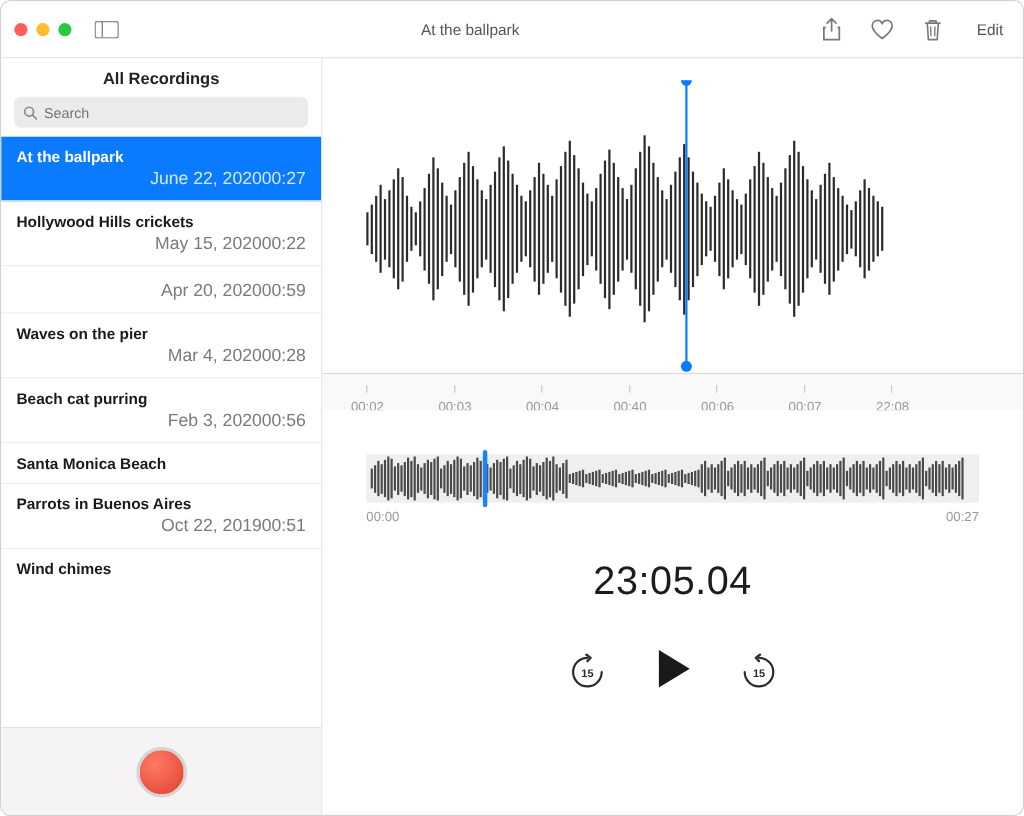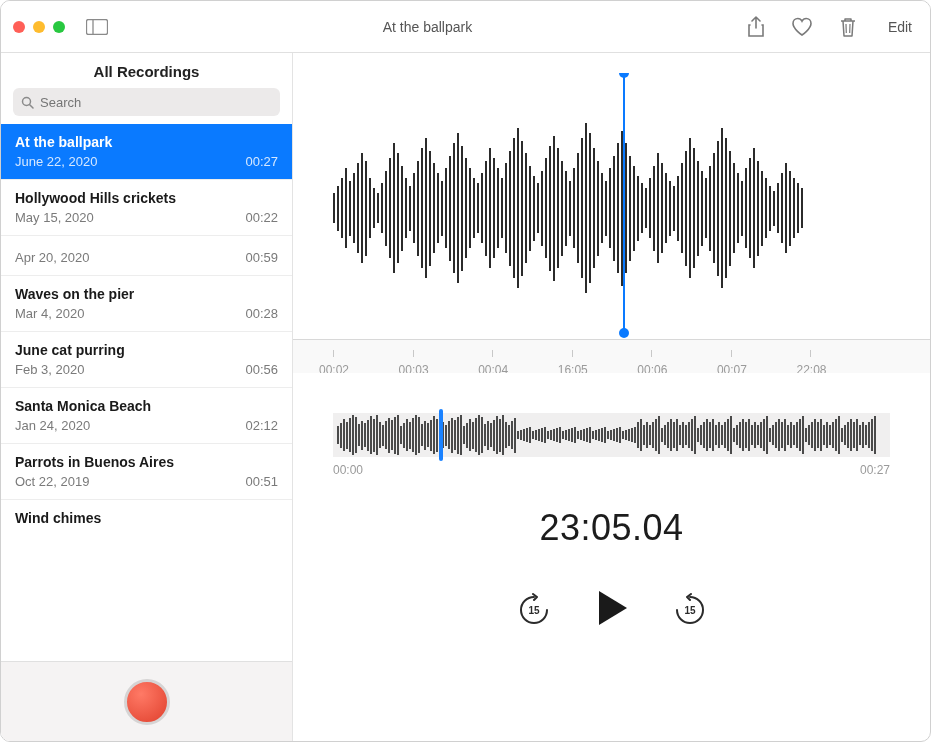--- a/index.html
+++ b/index.html
@@ -72,21 +72,21 @@
   }
   .list { flex: 1; overflow: hidden; }
   .item {
     padding: 10px 14px 10px;
     border-bottom: 1px solid #ededed;
     cursor: pointer;
   }
   .item.selected { background: #0a7aff; color: #fff; }
   .item-title { font-weight: 600; font-size: 14px; color: #1a1a1a; }
   .item.selected .item-title { color: #fff; }
-  .item-sub { display: flex; justify-content: space-between; margin-top: 4px; font-size: 13px; color: #7a7a7a; }
+  .item-sub { display: flex; justify-content: flex-end; margin-top: 4px; font-size: 16px; color: #7a7a7a; }
   .item.selected .item-sub { color: #d6e8ff; }
   .item.partial { padding-bottom: 0; border-bottom: none; }
   .sidebar-footer {
     height: 80px;
     border-top: 1px solid #e0e0e0;
     background: #f5f3f3;
     display:flex; align-items:center; justify-content:center;
   }
   .record-btn {
     width: 46px; height: 46px; border-radius: 50%;
@@ -210,32 +210,28 @@
             </div>
           </div>
           <div class="item">
             <div class="item-title">Waves on the pier</div>
             <div class="item-sub">
               <span>Mar 4, 2020</span>
               <span>00:28</span>
             </div>
           </div>
           <div class="item">
-            <div class="item-title">June cat purring</div>
+            <div class="item-title">Beach cat purring</div>
             <div class="item-sub">
               <span>Feb 3, 2020</span>
               <span>00:56</span>
             </div>
           </div>
           <div class="item">
             <div class="item-title">Santa Monica Beach</div>
-            <div class="item-sub">
-              <span>Jan 24, 2020</span>
-              <span>02:12</span>
-            </div>
           </div>
           <div class="item">
             <div class="item-title">Parrots in Buenos Aires</div>
             <div class="item-sub">
               <span>Oct 22, 2019</span>
               <span>00:51</span>
             </div>
           </div>
           <div class="item partial">
             <div class="item-title">Wind chimes</div>
@@ -376,21 +372,21 @@
             <div class="tick">
               <span class="tick-label">00:02</span>
             </div>
             <div class="tick">
               <span class="tick-label">00:03</span>
             </div>
             <div class="tick">
               <span class="tick-label">00:04</span>
             </div>
             <div class="tick">
-              <span class="tick-label">16:05</span>
+              <span class="tick-label">00:40</span>
             </div>
             <div class="tick">
               <span class="tick-label">00:06</span>
             </div>
             <div class="tick">
               <span class="tick-label">00:07</span>
             </div>
             <div class="tick">
               <span class="tick-label">22:08</span>
             </div>

